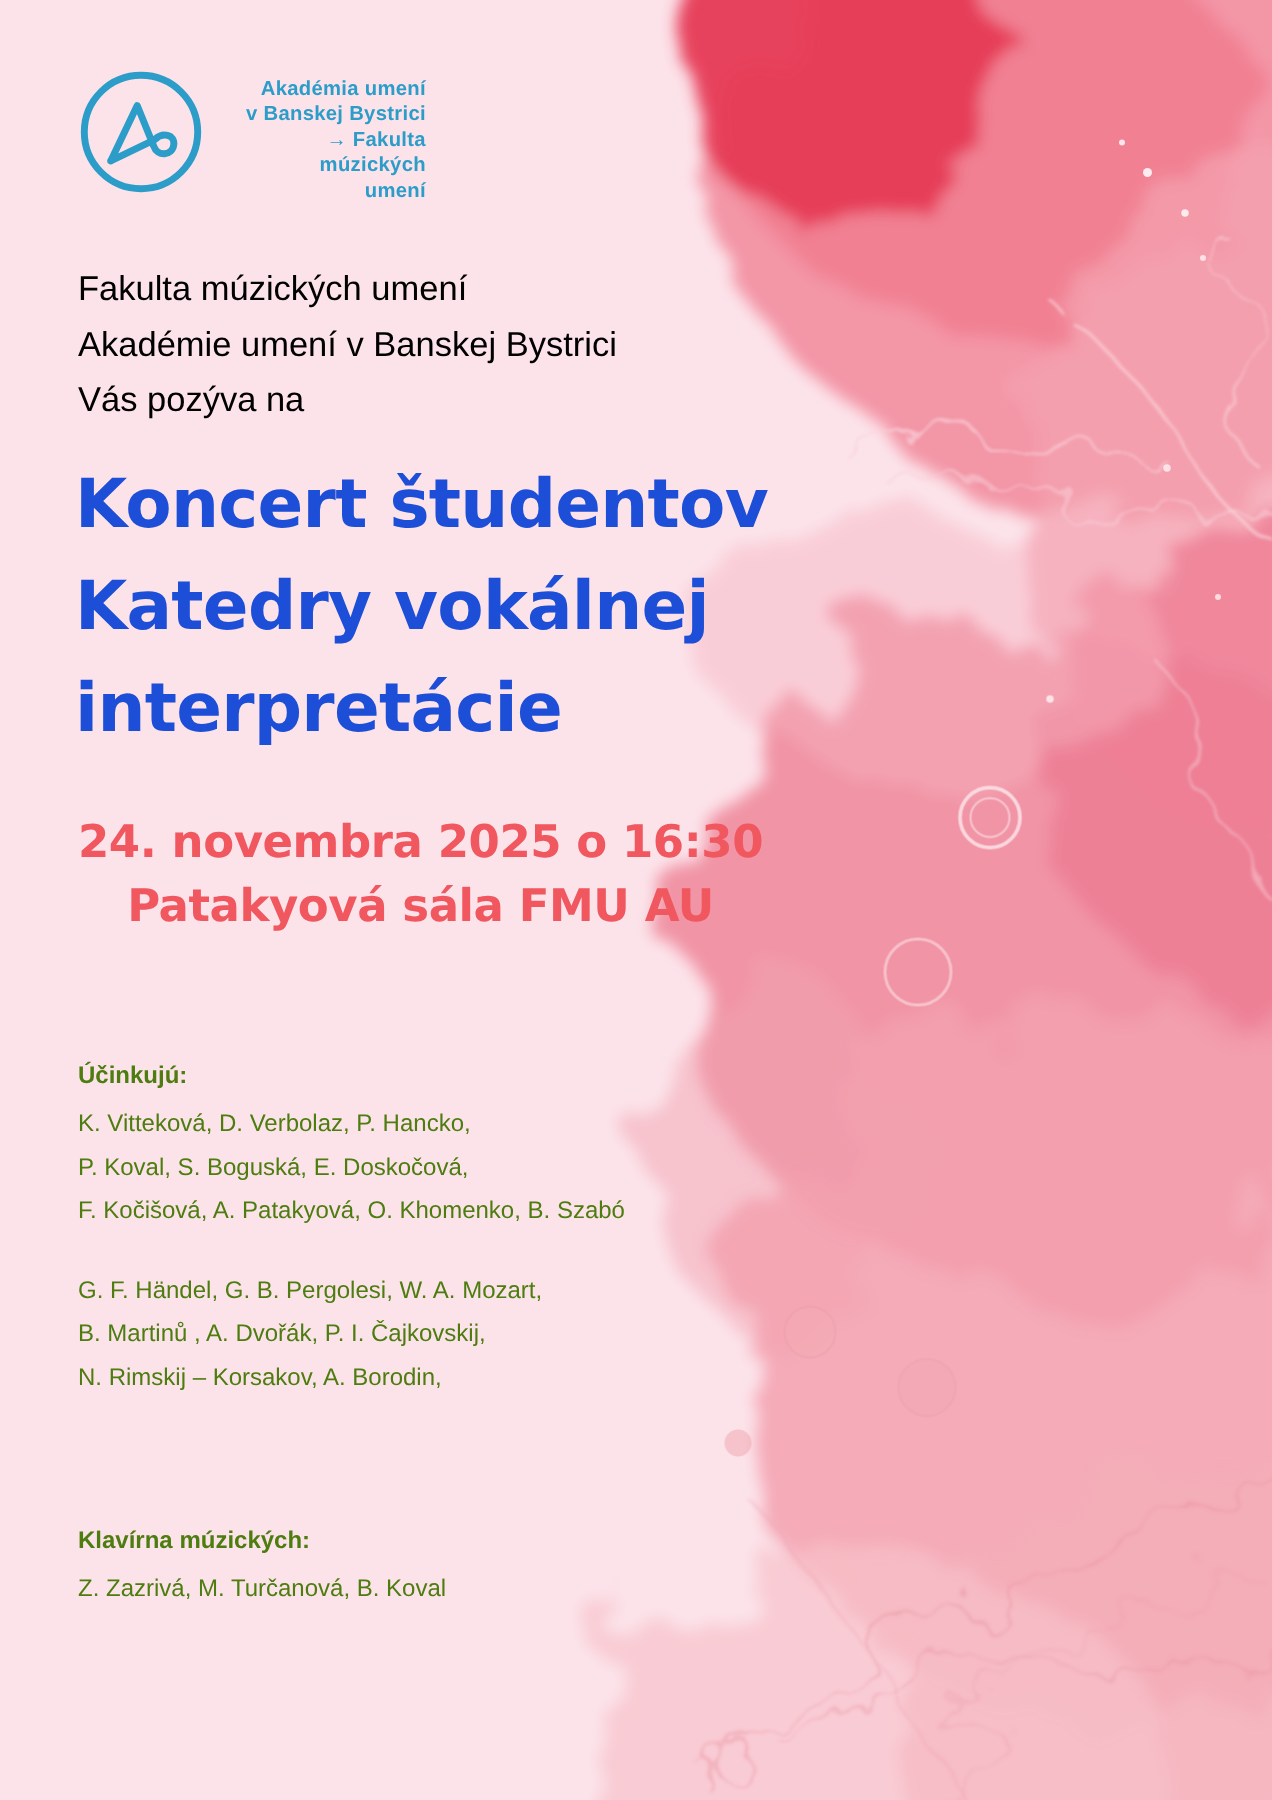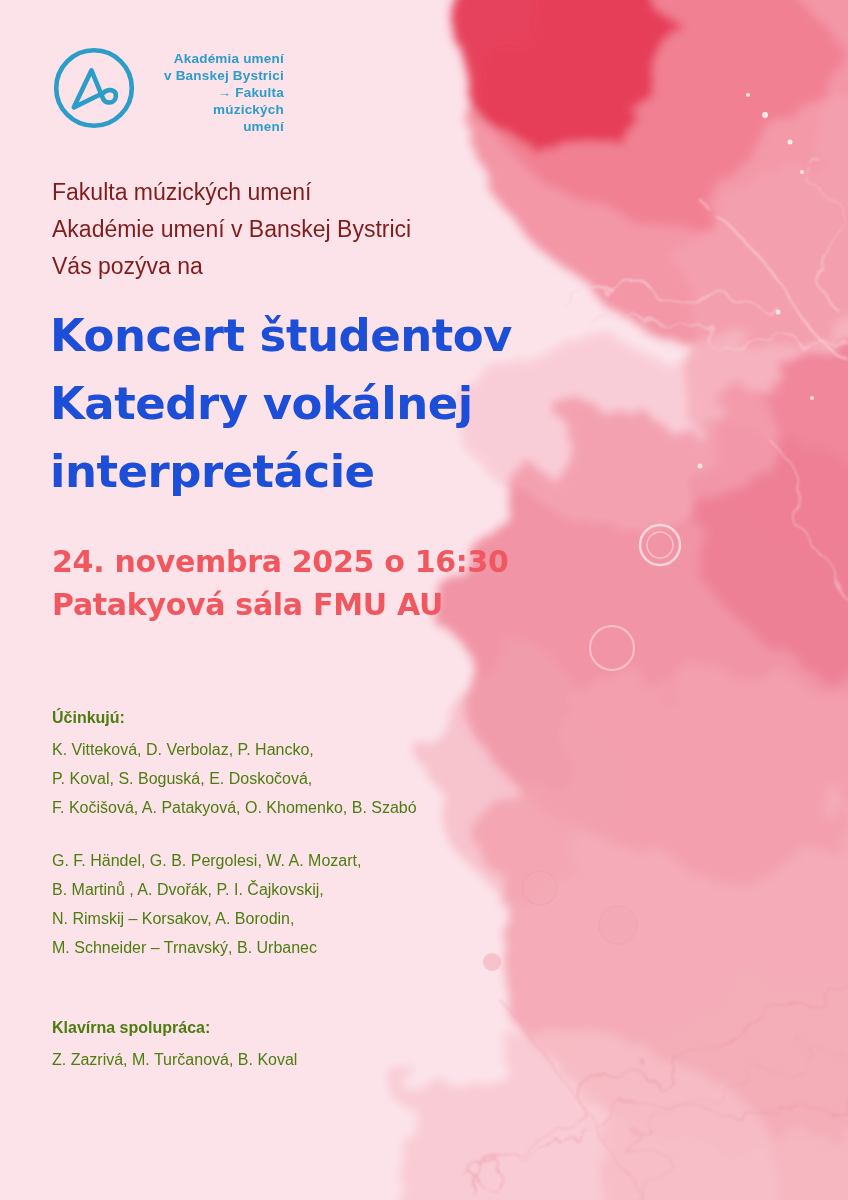--- a/index.html
+++ b/index.html
@@ -32,21 +32,21 @@
     font-size: 13.5px;
     line-height: 17px;
     letter-spacing: 0.2px;
     text-align: right;
   }
 
   
   .intro {
     position: absolute; top: 174px; left: 52px;
     font-size: 23px; line-height: 37px;
-    color: #7f1d1d;
+    color: #000000;
   }
 
   
   .title {
     position: absolute; top: 302px; left: 50px;
     font-family: "DejaVu Sans", "Liberation Sans", sans-serif;
     font-weight: bold;
     font-size: 45px;
     line-height: 68px;
     letter-spacing: -0.5px;
@@ -55,20 +55,21 @@
 
   
   .event {
     position: absolute; top: 540px; left: 52px;
     font-family: "DejaVu Sans", "Liberation Sans", sans-serif;
     font-weight: bold;
     font-size: 30px;
     line-height: 43px;
     letter-spacing: -0.3px;
     color: #f0575f;
+    text-align: center;
   }
 
   
   .section { position: absolute; left: 52px; font-size: 16px; line-height: 29px; color: #4d7c0f; }
   .section .heading { font-weight: bold; margin-bottom: 3px; }
   .section-performers { top: 703px; }
   .section-program   { top: 846px; }
   .section-piano     { top: 1013px; }
 </style>
 </head>
@@ -170,22 +171,21 @@
       <div class="heading">Účinkujú:</div>
       <div>K. Vitteková, D. Verbolaz, P. Hancko,</div>
       <div>P. Koval, S. Boguská, E. Doskočová,</div>
       <div>F. Kočišová, A. Patakyová, O. Khomenko, B. Szabó</div>
     </div>
 
     <div class="section section-program">
       <div>G. F. Händel, G. B. Pergolesi, W. A. Mozart,</div>
       <div>B. Martinů , A. Dvořák, P. I. Čajkovskij,</div>
       <div>N. Rimskij – Korsakov, A. Borodin,</div>
-      <div>M. Schneider – Trnavský, B. Urbanec</div>
     </div>
 
     <div class="section section-piano">
-      <div class="heading">Klavírna spolupráca:</div>
+      <div class="heading">Klavírna múzických:</div>
       <div>Z. Zazrivá, M. Turčanová, B. Koval</div>
     </div>
 
   </div>
 </div>
 
 </body></html>

